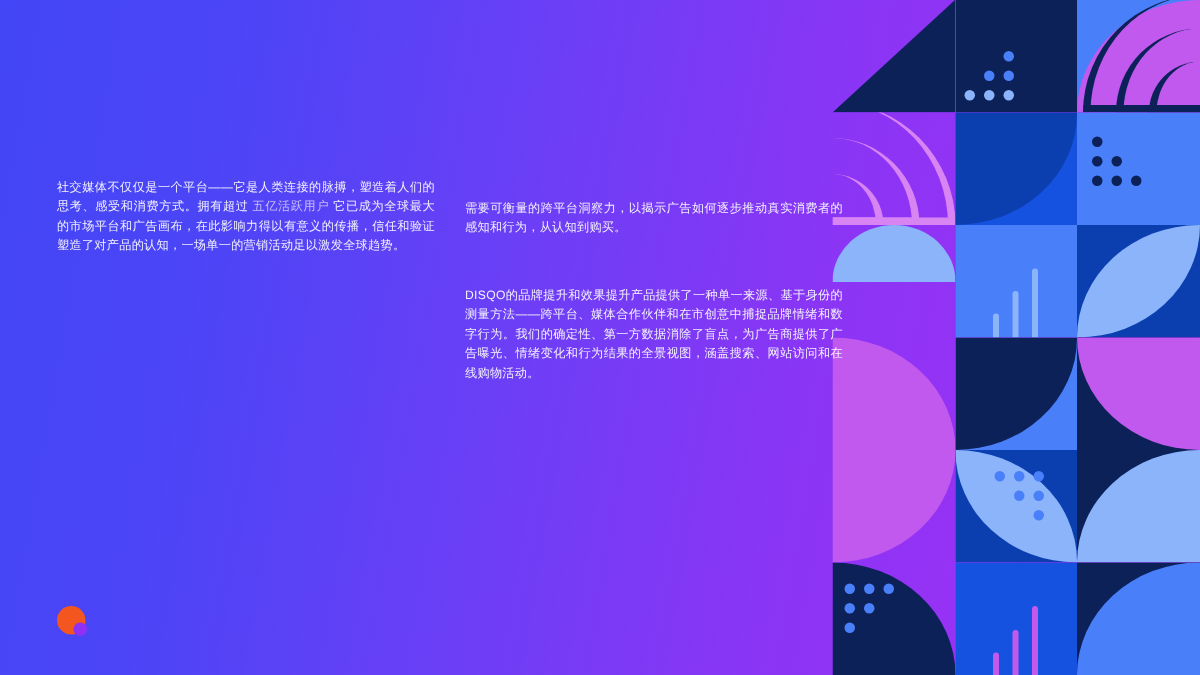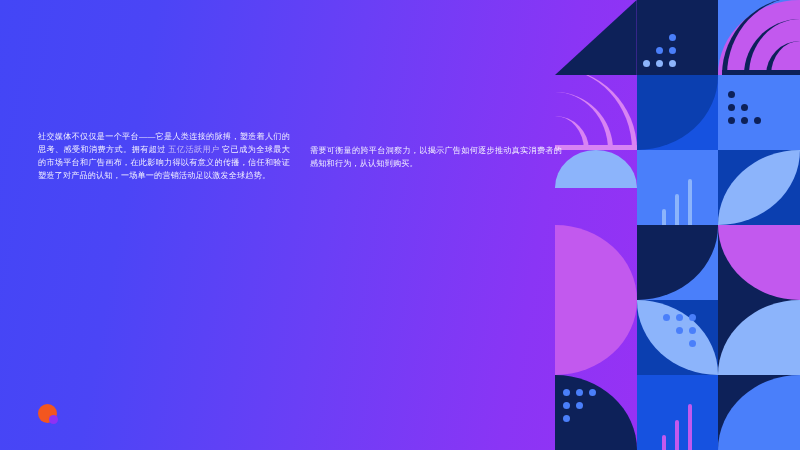--- a/index.html
+++ b/index.html
@@ -52,21 +52,21 @@
     position:absolute;left:38px;top:44px;
     font-size:26px;font-weight:bold;color:#ffffff;letter-spacing:1px;
     text-shadow:0 1px 2px rgba(0,0,0,.18);
     white-space:nowrap;
   }
   .col{position:absolute;width:252px;}
   #col-left{left:38px;top:118px;}
   #col-right{left:310px;top:132px;}
   .para{
     font-size:8.1px;line-height:1.62;color:#f2f0ff;
-    text-align:justify;margin:12px 0 0 0;
+    text-align:justify;margin:0 0 0 0;
     letter-spacing:.2px;
   }
   #p-left-2{position:absolute;left:38px;top:252px;width:252px;}
   #p-left-3{position:absolute;left:38px;top:330px;width:252px;}
   #p-right-2{position:absolute;left:310px;top:190px;width:252px;}
   .hl{color:#c9bdf8;}
 
   
   #logo{position:absolute;left:38px;top:404px;display:flex;align-items:center;gap:8px;}
   #logo-mark{
@@ -224,18 +224,19 @@
   <div id="col-left" class="col">
     <p class="para"><span>社交媒体不仅仅是一个平台——它是人类连接的脉搏，塑造着人们的思考、感受和消费方式。拥有超过 </span><span class="hl">五亿活跃用户</span><span> 它已成为全球最大的市场平台和广告画布，在此影响力得以有意义的传播，信任和验证塑造了对产品的认知，一场单一的营销活动足以激发全球趋势。</span></p>
   </div>
 
 
 
   <div id="col-right" class="col">
     <p class="para">需要可衡量的跨平台洞察力，以揭示广告如何逐步推动真实消费者的感知和行为，从认知到购买。</p>
   </div>
 
+  <p id="p-right-2" class="para">DISQO的品牌提升和效果提升产品提供了一种单一来源、基于身份的测量方法——跨平台、媒体合作伙伴和在市创意中捕捉品牌情绪和数字行为。我们的确定性、第一方数据消除了盲点，为广告商提供了广告曝光、情绪变化和行为结果的全景视图，涵盖搜索、网站访问和在线购物活动。</p>
 
   <div id="logo">
     <div id="logo-mark"></div>
   </div>
 
 </div>
 
 </body></html>

